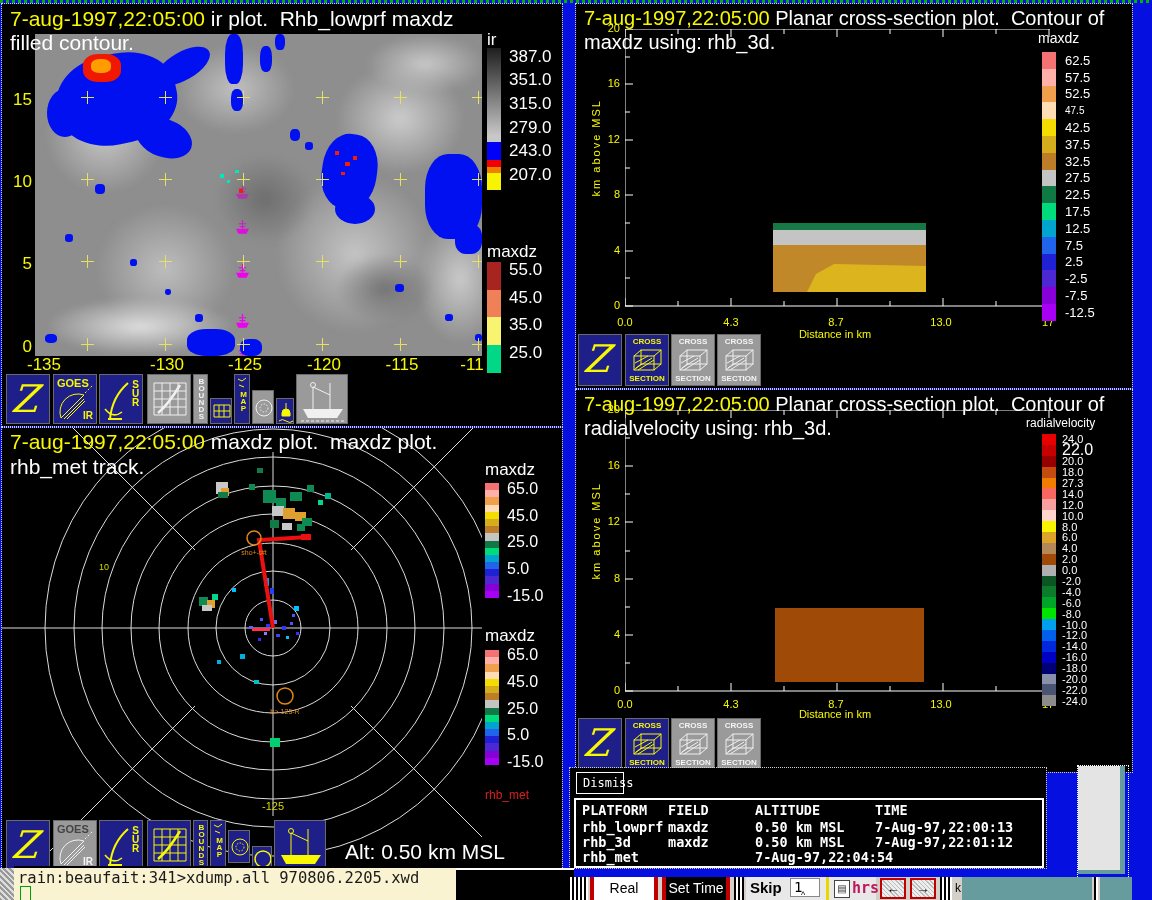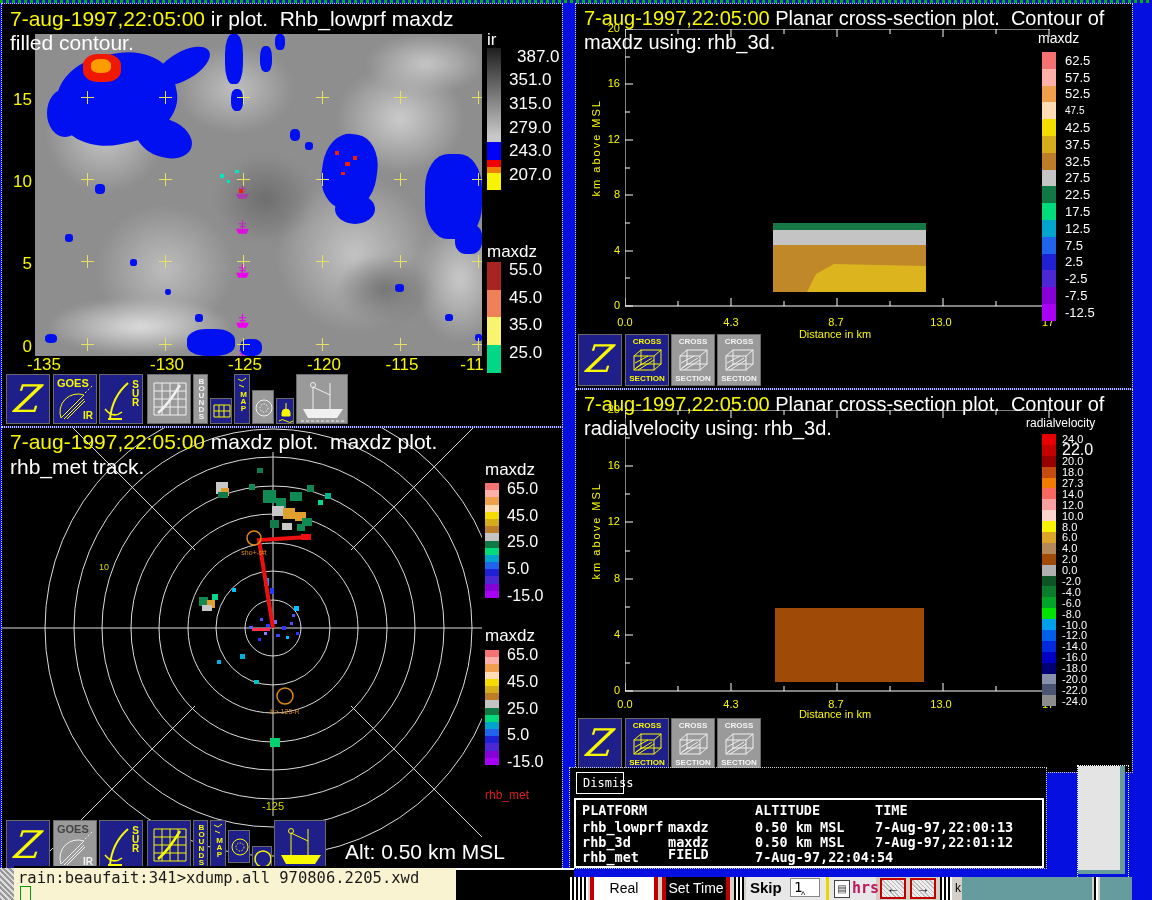--- a/index.html
+++ b/index.html
@@ -126,21 +126,21 @@
     <div class="a yt" style="left:140px;top:351px;width:50px;text-align:center;font-size:17px;">-130</div>
     <div class="a yt" style="left:218px;top:351px;width:50px;text-align:center;font-size:17px;">-125</div>
     <div class="a yt" style="left:297px;top:351px;width:50px;text-align:center;font-size:17px;">-120</div>
     <div class="a yt" style="left:375px;top:351px;width:50px;text-align:center;font-size:17px;">-115</div>
     <div class="a yt" style="left:450px;top:351px;width:40px;text-align:center;font-size:17px;">-11</div>
 
     <div class="a wt" style="left:485px;top:26px;font-size:17px;">ir</div>
     <div class="strip" style="left:485px;top:44px;height:142px;background:linear-gradient(#1e1e1e 0%,#c8c8c8 62%,#c8c8c8 66%,#0000f8 66%,#0000f8 79%,#f00000 79%,#f00000 84%,#f08000 84%,#f08000 88%,#f8f400 88%,#f8f400 100%);"></div>
     <div class="cbar" style="left:507px;top:41px;">
       <div class="cbrow" style="height:23.6px;">
-          <span class="cbl" style="margin-left:8px;font-size:17px;">387.0</span>
+          <span class="cbl" style="margin-left:0;font-size:17px;">387.0</span>
         </div>
         <div class="cbrow" style="height:23.6px;">
           <span class="cbl" style="margin-left:0;font-size:17px;">351.0</span>
         </div>
         <div class="cbrow" style="height:23.6px;">
           <span class="cbl" style="margin-left:0;font-size:17px;">315.0</span>
         </div>
         <div class="cbrow" style="height:23.6px;">
           <span class="cbl" style="margin-left:0;font-size:17px;">279.0</span>
         </div>
@@ -726,21 +726,21 @@
         </svg>
       <span class="cst" style="bottom:2px;">SECTION</span>
       </div>
   </div>
 
   <div class="a" style="left:570px;top:768px;width:476px;height:100px;background:#000;outline:1px dotted #cfcfcf;">
     <button class="a mono" style="left:6px;top:4px;width:48px;height:22px;background:#000;color:#fff;border:1px solid #fff;font-size:12px;">Dismiss</button>
     <div class="a mono" style="left:4px;top:30px;width:466px;height:66px;border:2px solid #fff;color:#fff;font-size:13.5px;font-weight:bold;">
       <div class="a" style="left:0;top:2px;width:100%;height:16px;">
         <span class="a" style="left:6px;">PLATFORM</span>
-        <span class="a" style="left:92px;margin-top:44px;">FIELD</span>
+        <span class="a" style="left:92px;">FIELD</span>
         <span class="a" style="left:179px;">ALTITUDE</span>
         <span class="a" style="left:299px;">TIME</span>
       </div>
       <div class="a" style="left:0;top:19px;width:100%;">
 
           <div style="position:relative;height:15px;">
             <span class="a" style="left:6px;">rhb_lowprf</span>
             <span class="a" style="left:92px;">maxdz</span>
             <span class="a" style="left:179px;">0.50 km MSL</span>
             <span class="a" style="left:299px;">7-Aug-97,22:00:13</span>

